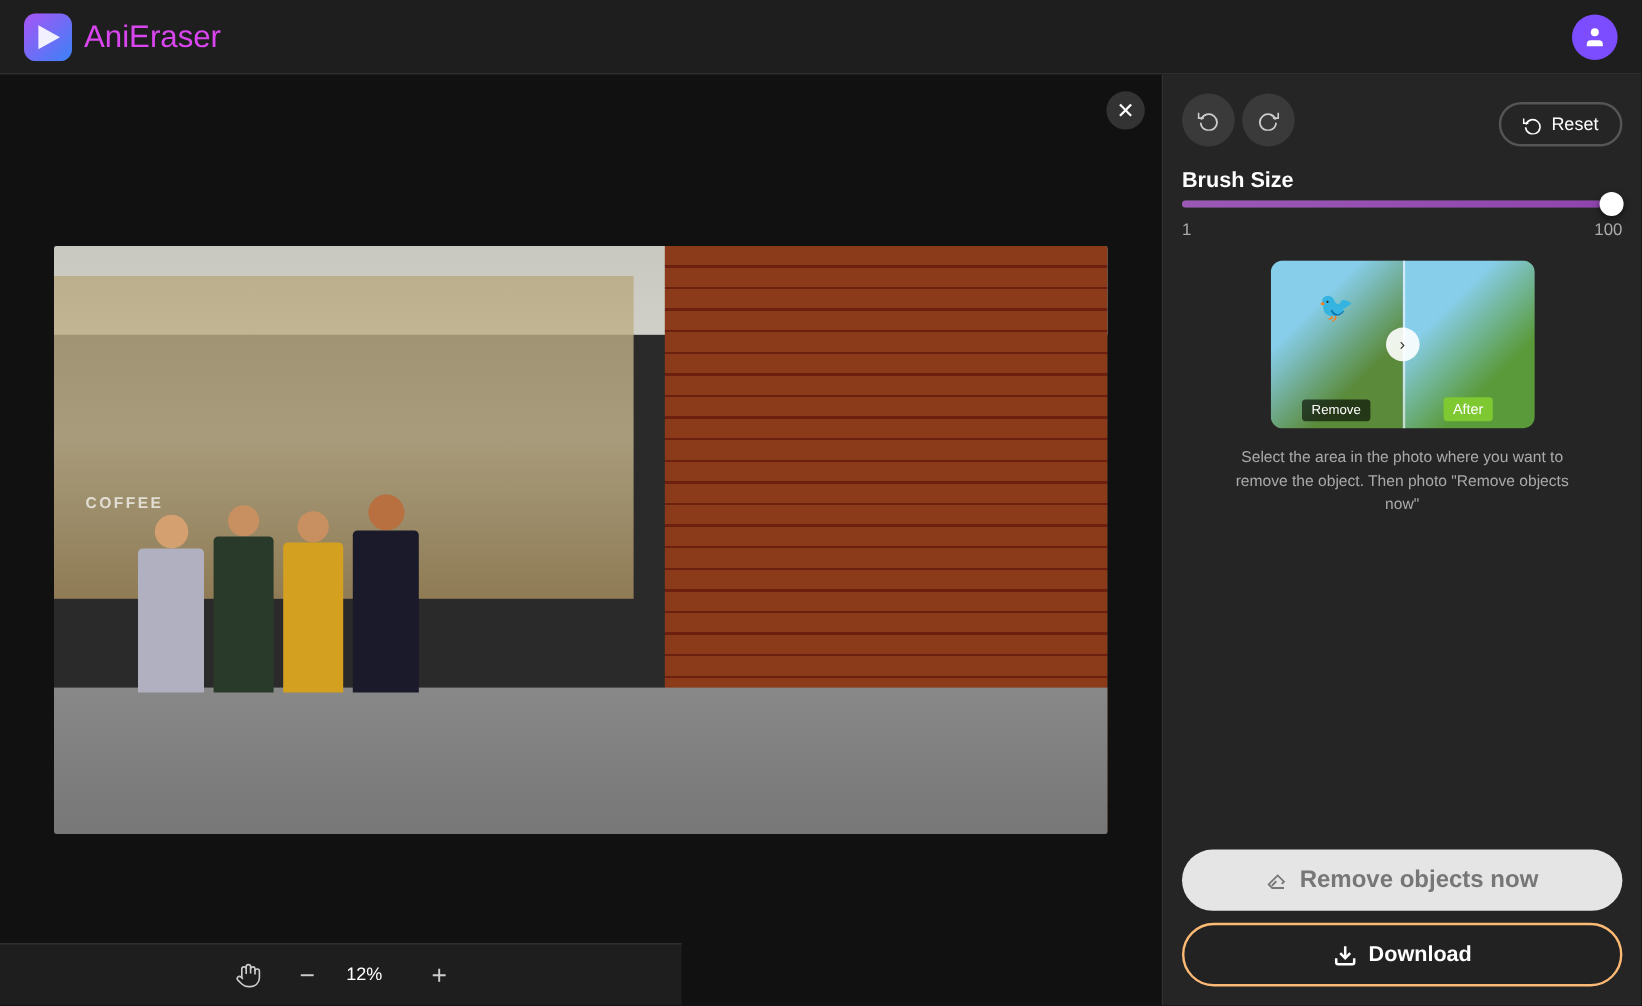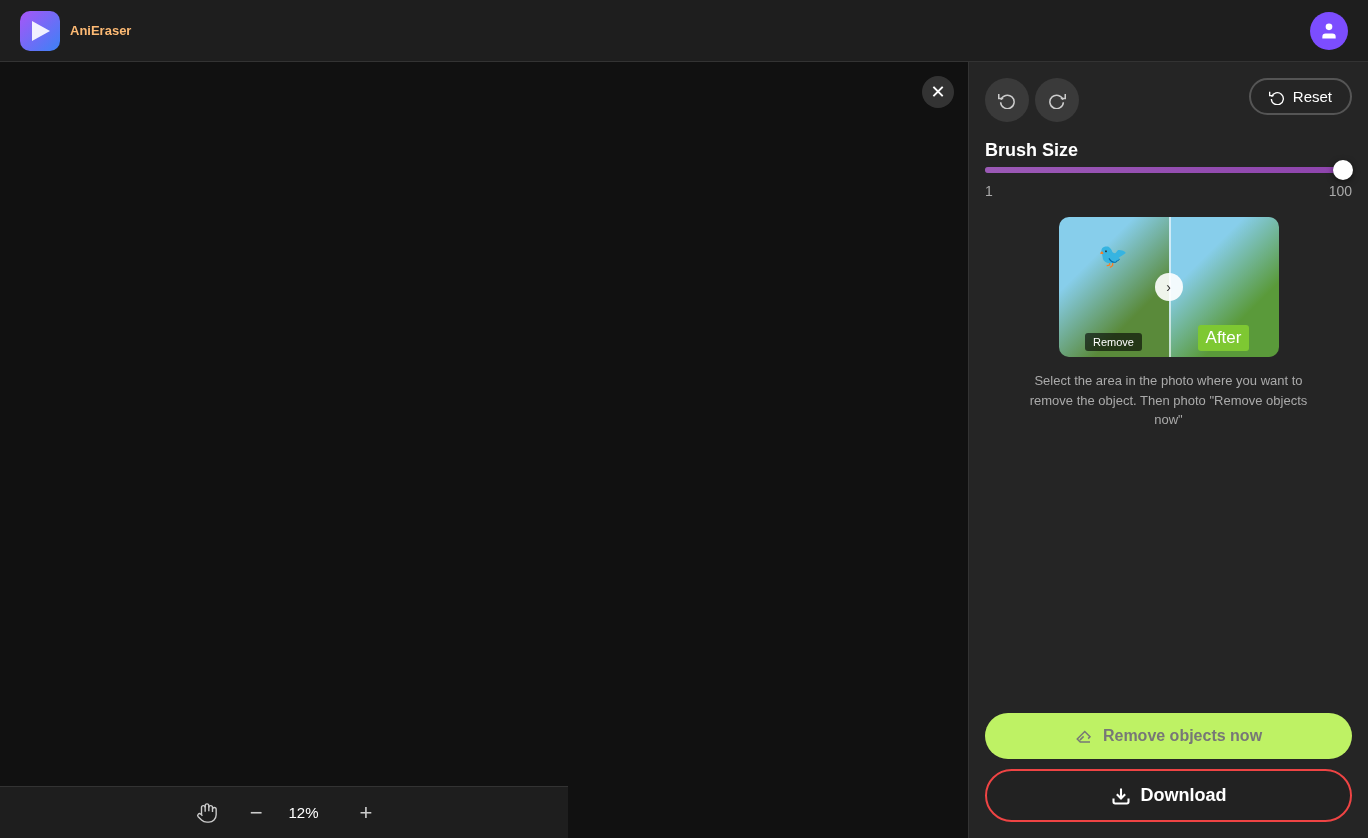--- a/index.html
+++ b/index.html
@@ -28,23 +28,23 @@
     .logo-area {
       display: flex;
       align-items: center;
       gap: 10px;
     }
     .logo-icon {
       width: 40px;
       height: 40px;
     }
     .logo-text {
-      font-size: 13px;
-      font-weight: 700;
-      color: #fdba74;
+      font-size: 26px;
+      font-weight: 400;
+      color: #d946ef;
     }
     .header-right {
       display: flex;
       align-items: center;
       gap: 12px;
     }
     .pricing-btn {
       display: flex;
       align-items: center;
       gap: 8px;
@@ -130,21 +130,21 @@
       display: flex;
       flex-direction: column;
       padding: 16px;
       gap: 18px;
       flex-shrink: 0;
       border-left: 1px solid #333;
     }
 
     .panel-top-controls {
       display: flex;
-      align-items: flex-start;
+      align-items: flex-end;
       gap: 10px;
     }
 
     .undo-redo-group {
       display: flex;
       gap: 6px;
     }
 
     .icon-btn {
       width: 44px;
@@ -284,21 +284,21 @@
     .before-label {
       background: rgba(0,0,0,0.6);
       color: #fff;
       font-size: 11px;
       padding: 3px 8px;
       border-radius: 3px;
     }
     .after-label {
       background: #7ec832;
       color: #fff;
-      font-size: 17px;
+      font-size: 12px;
       padding: 3px 8px;
       border-radius: 3px;
     }
 
     .instruction-text {
       color: #aaa;
       font-size: 13px;
       text-align: center;
       line-height: 1.5;
       max-width: 300px;
@@ -308,38 +308,38 @@
     .action-buttons {
       display: flex;
       flex-direction: column;
       gap: 10px;
       margin-top: auto;
     }
 
     .remove-btn {
       width: 100%;
       padding: 14px;
-      background: #bef264;
+      background: #e5e5e5;
       border: none;
       border-radius: 30px;
       color: #777;
-      font-size: 16px;
+      font-size: 20px;
       font-weight: 600;
       cursor: not-allowed;
       display: flex;
       align-items: center;
       justify-content: center;
       gap: 10px;
     }
 
     .download-btn {
       width: 100%;
       padding: 14px;
       background: #222;
-      border: 2px solid #ef4444;
+      border: 2px solid #fdba74;
       border-radius: 30px;
       color: #fff;
       font-size: 18px;
       font-weight: 700;
       cursor: pointer;
       display: flex;
       align-items: center;
       justify-content: center;
       gap: 10px;
     }
@@ -469,20 +469,53 @@
       </svg>
     </div>
   </div>
 </div>
 
 <div class="main">
 
   <div class="canvas-area">
     <button class="close-btn">✕</button>
 
+    <div class="image-placeholder">
+      <div class="scene">
+
+        <div class="scene-sky"></div>
+
+        <div class="scene-buildings"></div>
+
+        <div class="scene-wall"></div>
+
+        <div class="scene-street"></div>
+
+        <div class="scene-people">
+          <div class="person">
+            <div class="p1-head"></div>
+            <div class="p1-body"></div>
+          </div>
+          <div class="person">
+            <div class="p2-head"></div>
+            <div class="p2-body"></div>
+          </div>
+          <div class="person">
+            <div class="p3-head"></div>
+            <div class="p3-body"></div>
+          </div>
+          <div class="person">
+            <div class="p4-head"></div>
+            <div class="p4-body"></div>
+          </div>
+        </div>
+
+        <div style="position:absolute;top:42%;left:3%;color:#fff;font-size:13px;font-weight:bold;letter-spacing:2px;opacity:0.7;">COFFEE</div>
+      </div>
+    </div>
 
     <div class="bottom-bar">
       <button class="toolbar-btn">
         <svg width="22" height="22" viewBox="0 0 24 24" fill="none" stroke="#ccc" stroke-width="1.5">
           <path d="M18 11V6a2 2 0 0 0-2-2v0a2 2 0 0 0-2 2v0"></path>
           <path d="M14 10V4a2 2 0 0 0-2-2v0a2 2 0 0 0-2 2v2"></path>
           <path d="M10 10.5V6a2 2 0 0 0-2-2v0a2 2 0 0 0-2 2v8"></path>
           <path d="M18 8a2 2 0 1 1 4 0v6a8 8 0 0 1-8 8h-2c-2.8 0-4.5-.86-5.99-2.34l-3.6-3.6a2 2 0 0 1 2.83-2.82L7 15"></path>
         </svg>
       </button>

